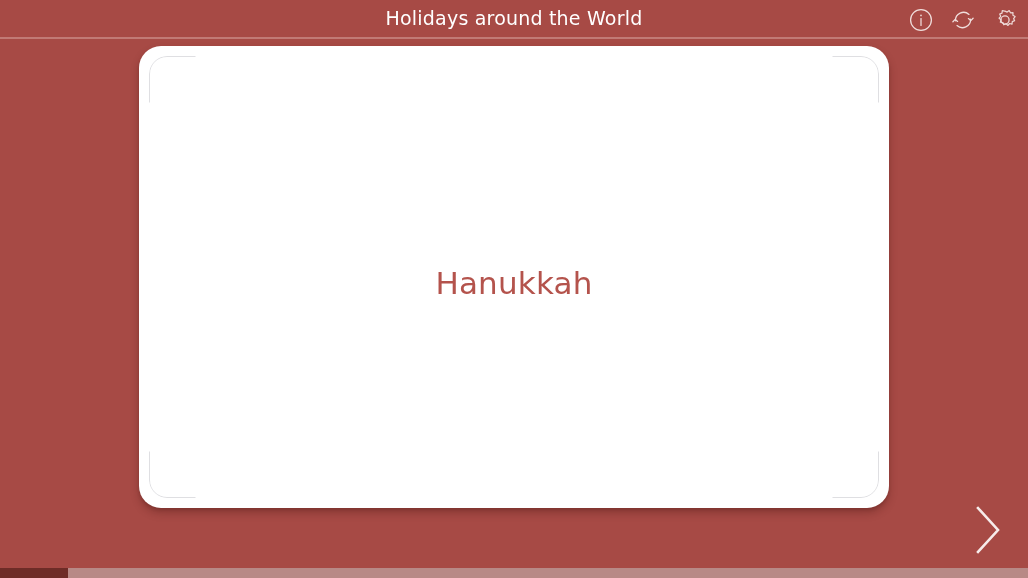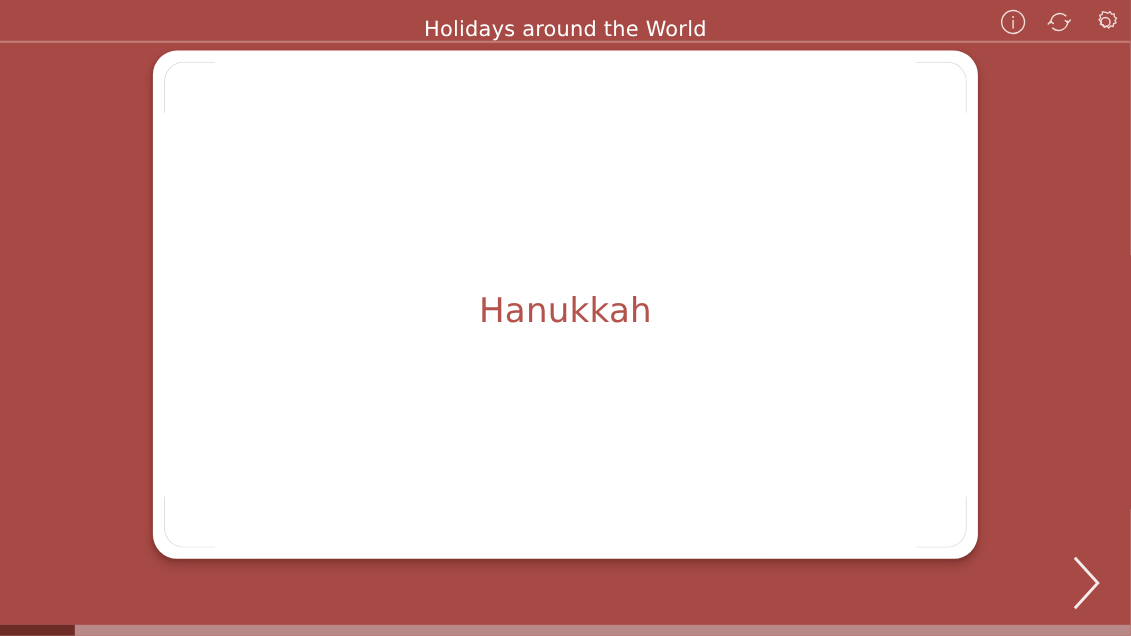--- a/index.html
+++ b/index.html
@@ -18,21 +18,21 @@
 
   
   .header {
     position:absolute;
     left:0; top:0;
     width:1028px;
     height:39px;
     background:#a74a45;
     border-bottom:2px solid #c17a75;
     display:flex;
-    align-items:flex-end;
+    align-items:center;
     justify-content:center;
   }
 
   .header-title {
     color:#ffffff;
     font-size:19px;
     font-weight:400;
     letter-spacing:0.2px;
     line-height:1;
     font-family:"DejaVu Sans", sans-serif;

